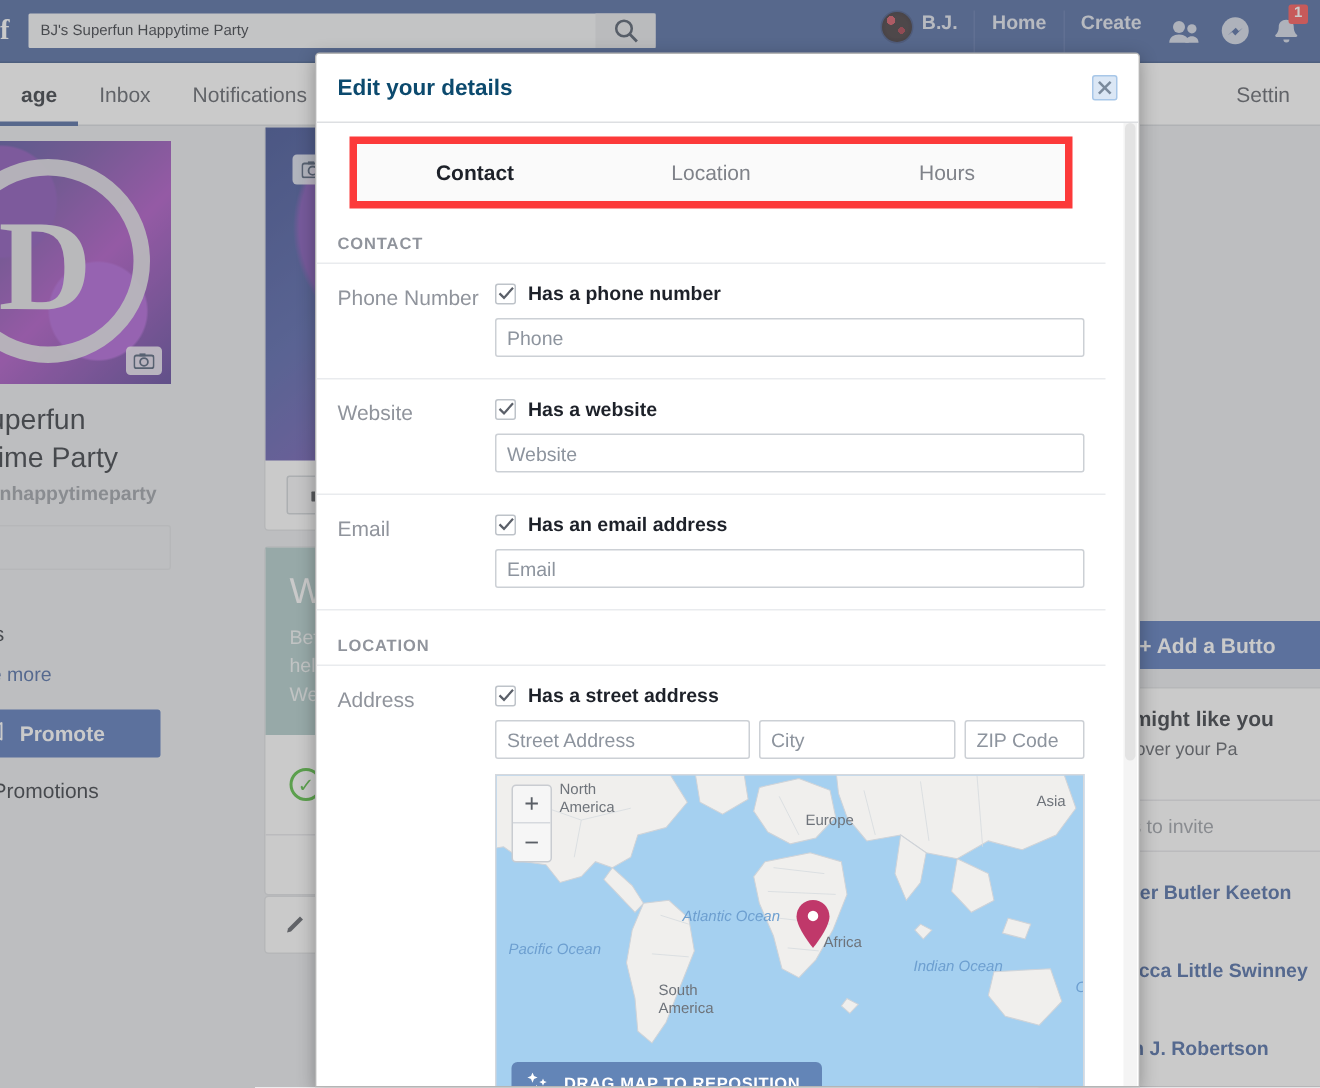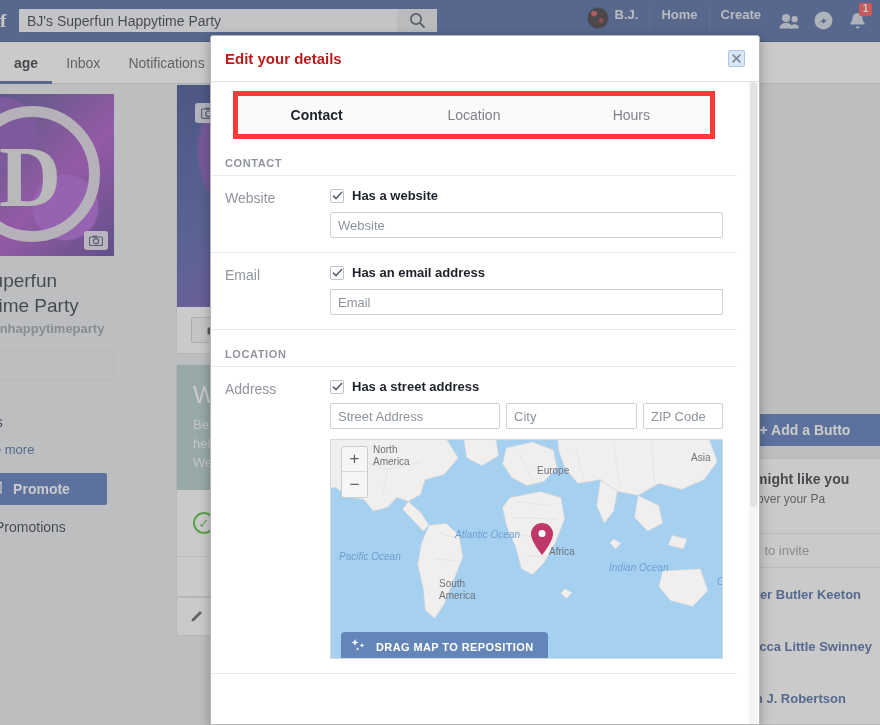--- a/index.html
+++ b/index.html
@@ -25,21 +25,21 @@
     font-size: 19px; font-family: "Liberation Serif", serif;
     overflow: hidden; white-space: nowrap;
   }
   .search-wrap {
     margin-left: 8px; width: 420px; height: 25px;
     background: #f3f4f6; border: 1px solid #3a5795;
     display: flex; align-items: center; border-radius: 2px;
   }
   .search-input {
     flex: 1; border: 0; outline: none; background: transparent;
-    font-size: 14px; color: #1d2129; padding: 0 8px;
+    font-size: 10px; color: #1d2129; padding: 0 8px;
     font-family: "Liberation Sans", sans-serif;
   }
   .search-input::placeholder { color: #4b4f56; }
   .search-btn {
     width: 40px; height: 23px; background: #e3e5e9;
     display: flex; align-items: center; justify-content: center;
     cursor: pointer;
   }
   .topright { margin-left: auto; display: flex; align-items: center; height: 42px; padding-right: 6px; }
   .tr-item {
@@ -193,21 +193,21 @@
     background: #fff; border: 1px solid #b5b5b5;
     box-shadow: 0 3px 12px rgba(0,0,0,0.3);
     z-index: 20; display: flex; flex-direction: column;
     border-radius: 3px 3px 0 0;
     overflow: hidden;
   }
   .modal-header {
     height: 46px; border-bottom: 1px solid #dddfe2; background: #fff;
     display: flex; align-items: center; padding: 0 14px; flex: none;
   }
-  .modal-title { font-size: 15px; font-weight: bold; color: #b91c1c; }
+  .modal-title { font-size: 15px; font-weight: bold; color: #0c4a6e; }
   .modal-close {
     margin-left: auto; width: 17px; height: 17px;
     border: 1px solid #a8c7e8; background: #dbe7f5; color: #6b7a8d;
     display: flex; align-items: center; justify-content: center;
     font-size: 12px; cursor: pointer; border-radius: 2px;
   }
   .modal-body { flex: 1; overflow: hidden; position: relative; background: #fff; }
   .modal-scroll { height: 100%; overflow: hidden; padding-right: 22px; }
 
   
@@ -396,20 +396,23 @@
         <div class="friend-av"></div>
         <div class="friend-name">am J. Robertson</div>
       </div>
     </div>
   </div>
 
   <div class="page-nav">
     <div class="pn-item active">age</div>
     <div class="pn-item">Inbox</div>
     <div class="pn-item">Notifications</div>
+    <div class="pn-right">
+      <div class="pn-item">Settin</div>
+    </div>
   </div>
 
   <div class="fb-topbar">
     <div class="fb-logo">f</div>
     <div class="search-wrap">
       <input class="search-input" type="text" value="BJ's Superfun Happytime Party" style="">
       <div class="search-btn">
         <svg width="17" height="17" viewBox="0 0 17 17">
             <circle cx="7" cy="7" r="5.2" fill="none" stroke="#3a4557" stroke-width="1.7"></circle>
             <line x1="10.9" y1="10.9" x2="15.6" y2="15.6" stroke="#3a4557" stroke-width="1.9"></line>
@@ -466,20 +469,34 @@
         <div class="tabs-highlight">
           <div class="tabs-row">
             <div class="tab active">Contact</div>
             <div class="tab">Location</div>
             <div class="tab">Hours</div>
           </div>
         </div>
 
         <div class="section-label">CONTACT</div>
 
+        <div class="frow">
+          <div class="frow-label">Phone Number</div>
+          <div class="frow-fields">
+            <div class="cb-line">
+              <span class="cbox">
+                <svg width="11" height="9" viewBox="0 0 11 9">
+                    <polyline points="1,4.6 4,7.6 10,0.9" fill="none" stroke="#5b6069" stroke-width="1.5"></polyline>
+                  </svg>
+              </span>
+              <span class="cb-text">Has a phone number</span>
+            </div>
+            <input class="txt-input" type="text" placeholder="Phone" style="">
+          </div>
+        </div>
 
         <div class="frow">
           <div class="frow-label">Website</div>
           <div class="frow-fields">
             <div class="cb-line">
               <span class="cbox">
                 <svg width="11" height="9" viewBox="0 0 11 9">
                     <polyline points="1,4.6 4,7.6 10,0.9" fill="none" stroke="#5b6069" stroke-width="1.5"></polyline>
                   </svg>
               </span>

